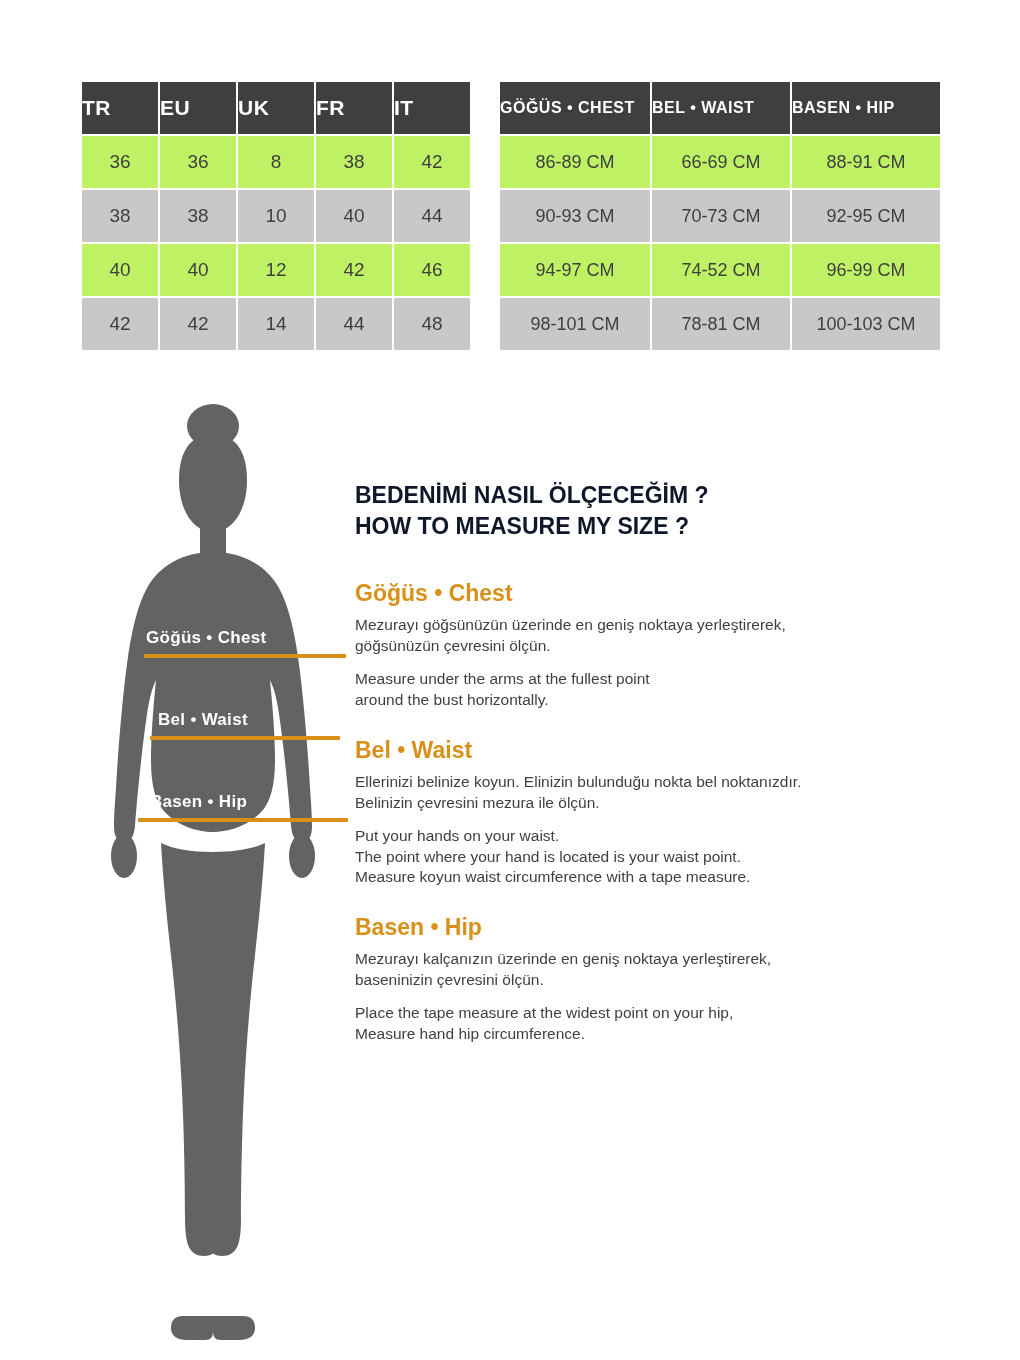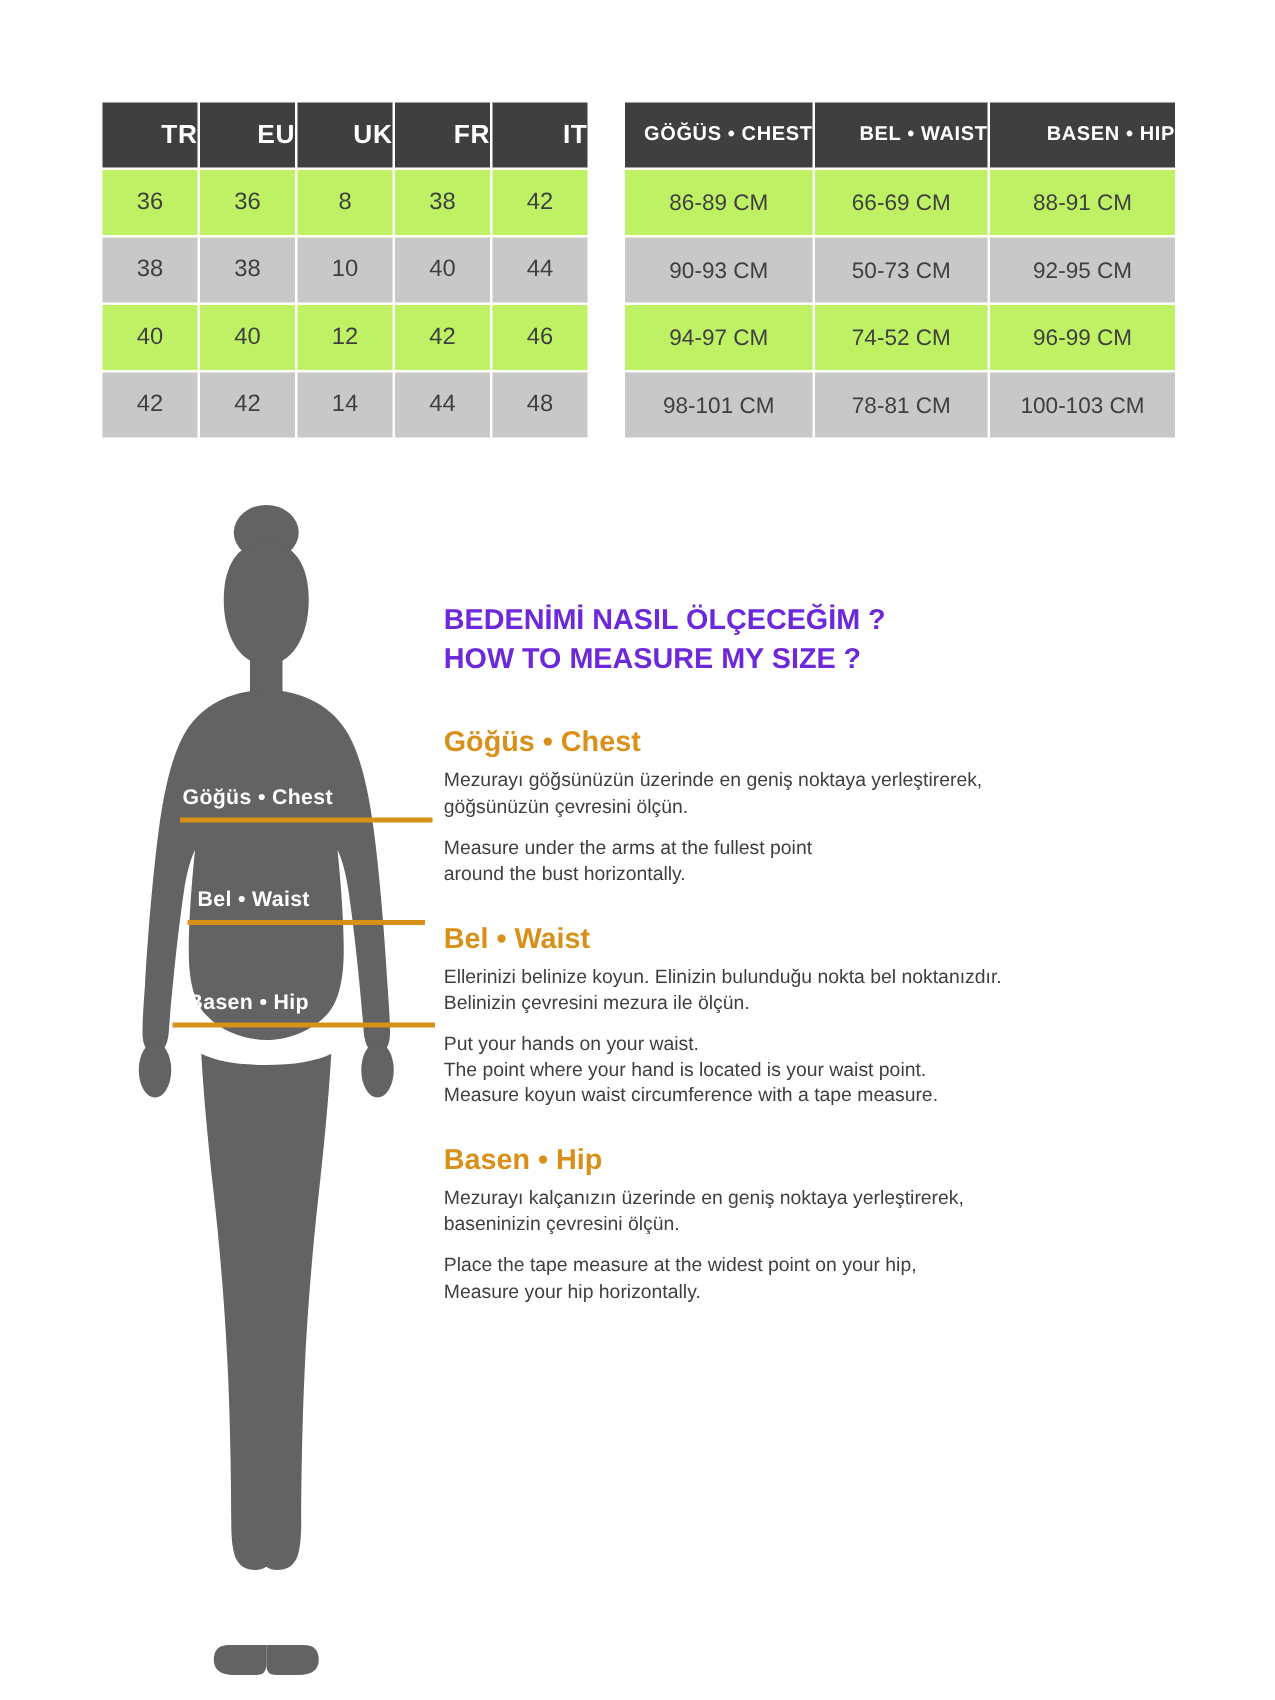--- a/index.html
+++ b/index.html
@@ -31,21 +31,21 @@
     border-spacing: 2px;
   }
   .size-table th {
     background: #3f3f3f;
     color: #ffffff;
     font-size: 21px;
     font-weight: bold;
     letter-spacing: 0.5px;
     padding: 0;
     height: 52px;
-    text-align: right;
+    text-align: left;
     vertical-align: middle;
     margin-left: 24px;
   }
   .size-table td {
     background: #bef264;
     color: #3f3f3f;
     font-size: 19px;
     height: 52px;
     text-align: center;
     vertical-align: middle;
@@ -98,21 +98,21 @@
   .line-hip { left: 50px; top: 418px; width: 210px; }
 
   
   .content {
     position: absolute;
     left: 355px;
     top: 480px;
     width: 620px;
   }
   .main-title {
-    color: #6d28d9;
+    color: #0f172a;
     font-size: 23px;
     font-weight: bold;
     line-height: 1.35;
     margin: 0 0 38px 0;
   }
   .main-title span { display: block; }
 
   .section { margin-bottom: 26px; }
   .section-title {
     color: #d99018;
@@ -188,21 +188,21 @@
         </tr>
       </thead>
       <tbody>
         <tr>
           <td class="chest-col">86-89 CM</td>
           <td class="waist-col">66-69 CM</td>
           <td class="hip-col">88-91 CM</td>
         </tr>
         <tr class="alt">
           <td class="chest-col">90-93 CM</td>
-          <td class="waist-col">50-73 CM</td>
+          <td class="waist-col">70-73 CM</td>
           <td class="hip-col">92-95 CM</td>
         </tr>
         <tr>
           <td class="chest-col">94-97 CM</td>
           <td class="waist-col">74-52 CM</td>
           <td class="hip-col">96-99 CM</td>
         </tr>
         <tr class="alt">
           <td class="chest-col">98-101 CM</td>
           <td class="waist-col">78-81 CM</td>
@@ -323,17 +323,17 @@
   </div>
 
   <div class="section">
     <h2 class="section-title">Basen • Hip</h2>
     <p class="para">
       <span>Mezurayı kalçanızın üzerinde en geniş noktaya yerleştirerek,</span>
       <span>baseninizin çevresini ölçün.</span>
     </p>
     <p class="para">
       <span>Place the tape measure at the widest point on your hip,</span>
-      <span>Measure your hip horizontally.</span>
+      <span>Measure hand hip circumference.</span>
     </p>
   </div>
 
 </div>
 
 </body></html>

